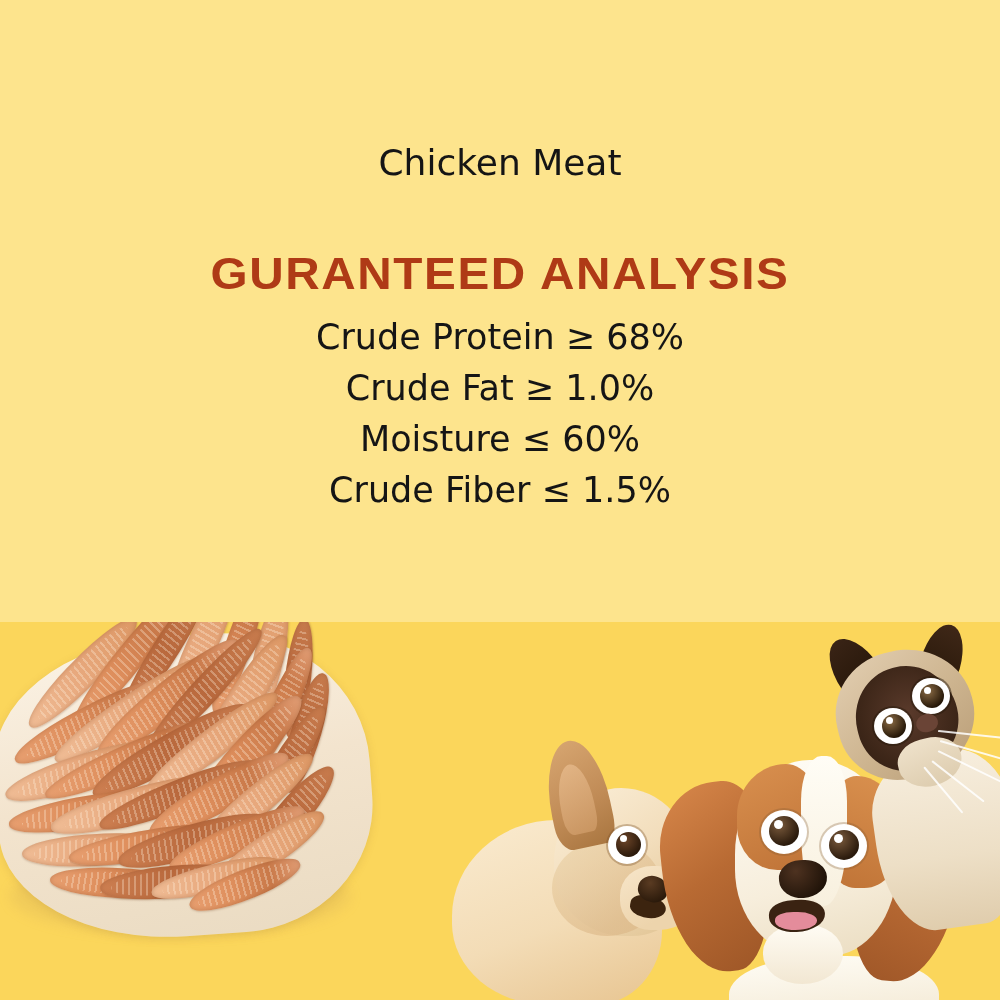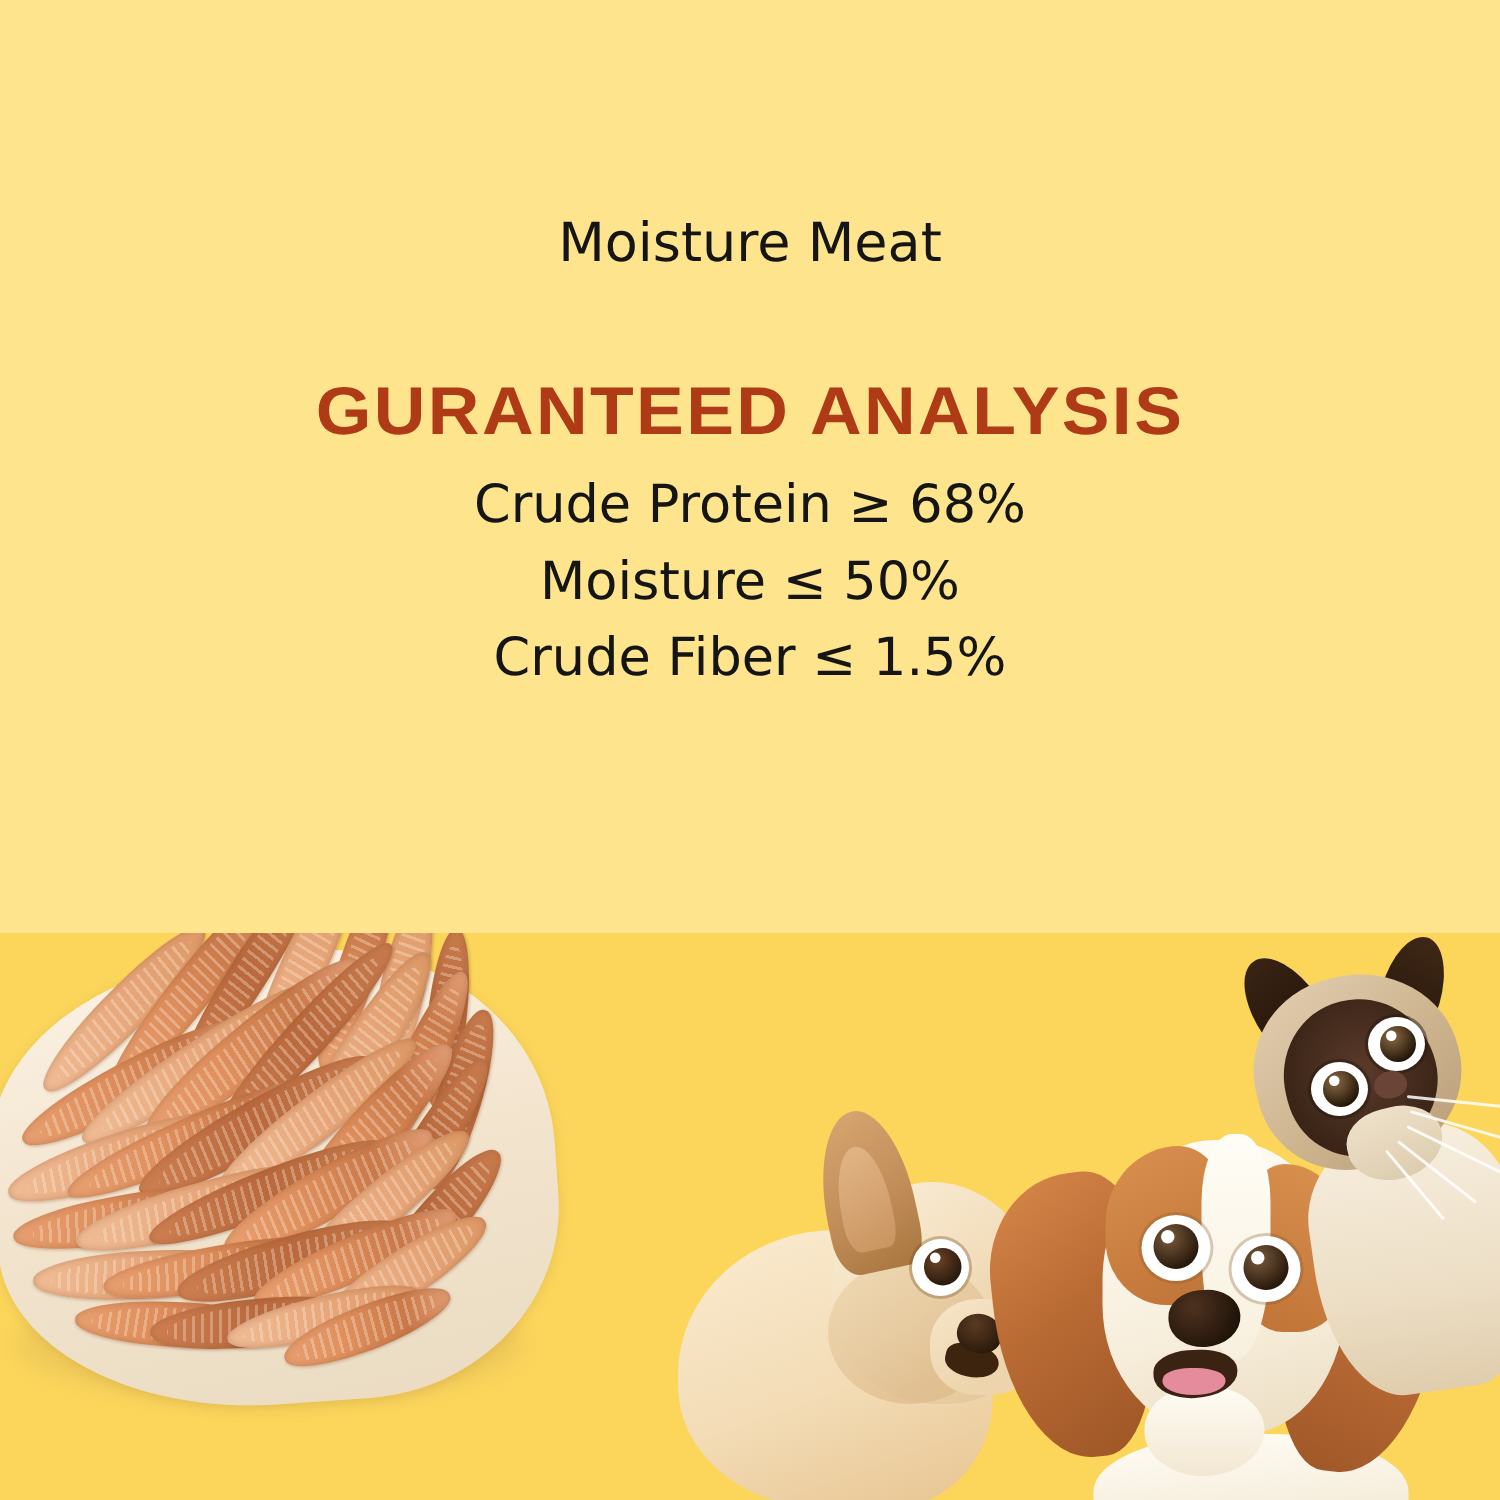--- a/index.html
+++ b/index.html
@@ -373,27 +373,28 @@
   }
 </style>
 </head>
 <body>
 
 <div id="page">
 
   <section id="text-panel">
 
 
-    <p class="body-line" id="ingredient-value">Moisture Meat</p>
+    <p class="body-line" id="ingredient-value">Chicken Meat</p>
 
     <h2 class="heading" id="analysis-heading">GURANTEED ANALYSIS</h2>
 
     <ul id="analysis-list">
       <li>Crude Protein ≥ 68%</li>
-      <li>Moisture ≤ 50%</li>
+      <li>Crude Fat ≥ 1.0%</li>
+      <li>Moisture ≤ 60%</li>
       <li>Crude Fiber ≤ 1.5%</li>
     </ul>
   </section>
 
   <section id="photo-strip">
 
     <div id="jerky-photo">
       <div id="board-shadow" class="board"></div>
       <div id="board-main" class="board"></div>
 

